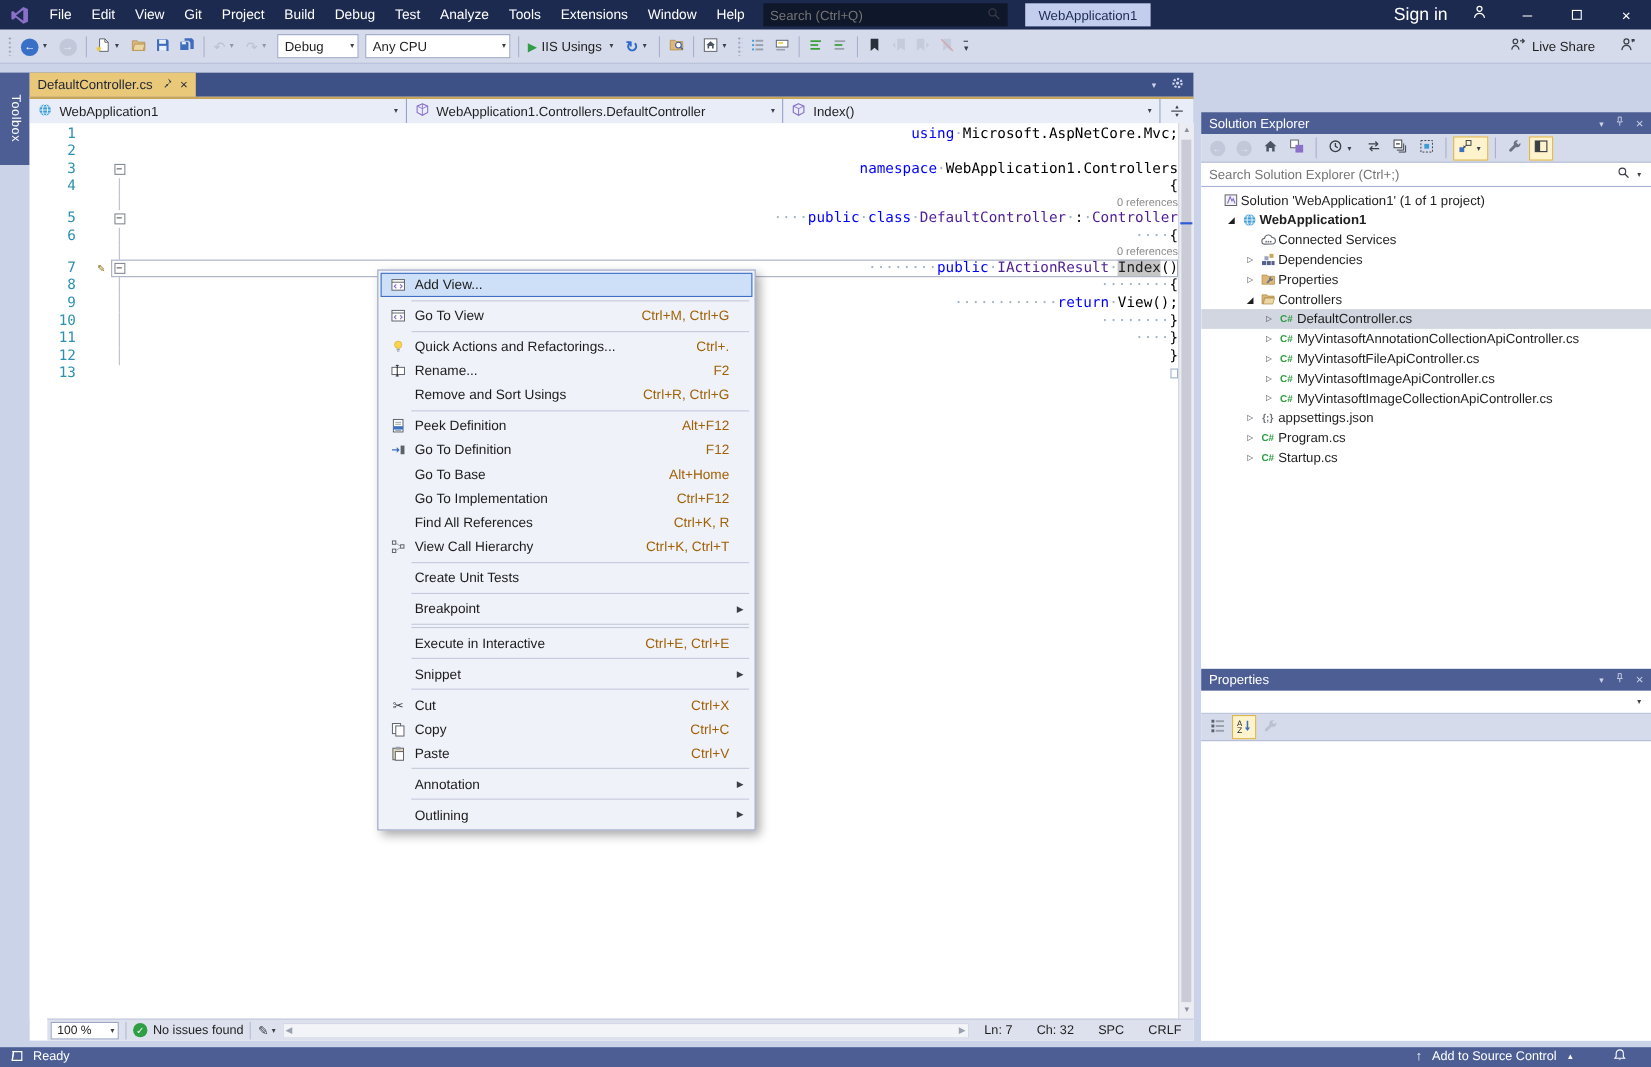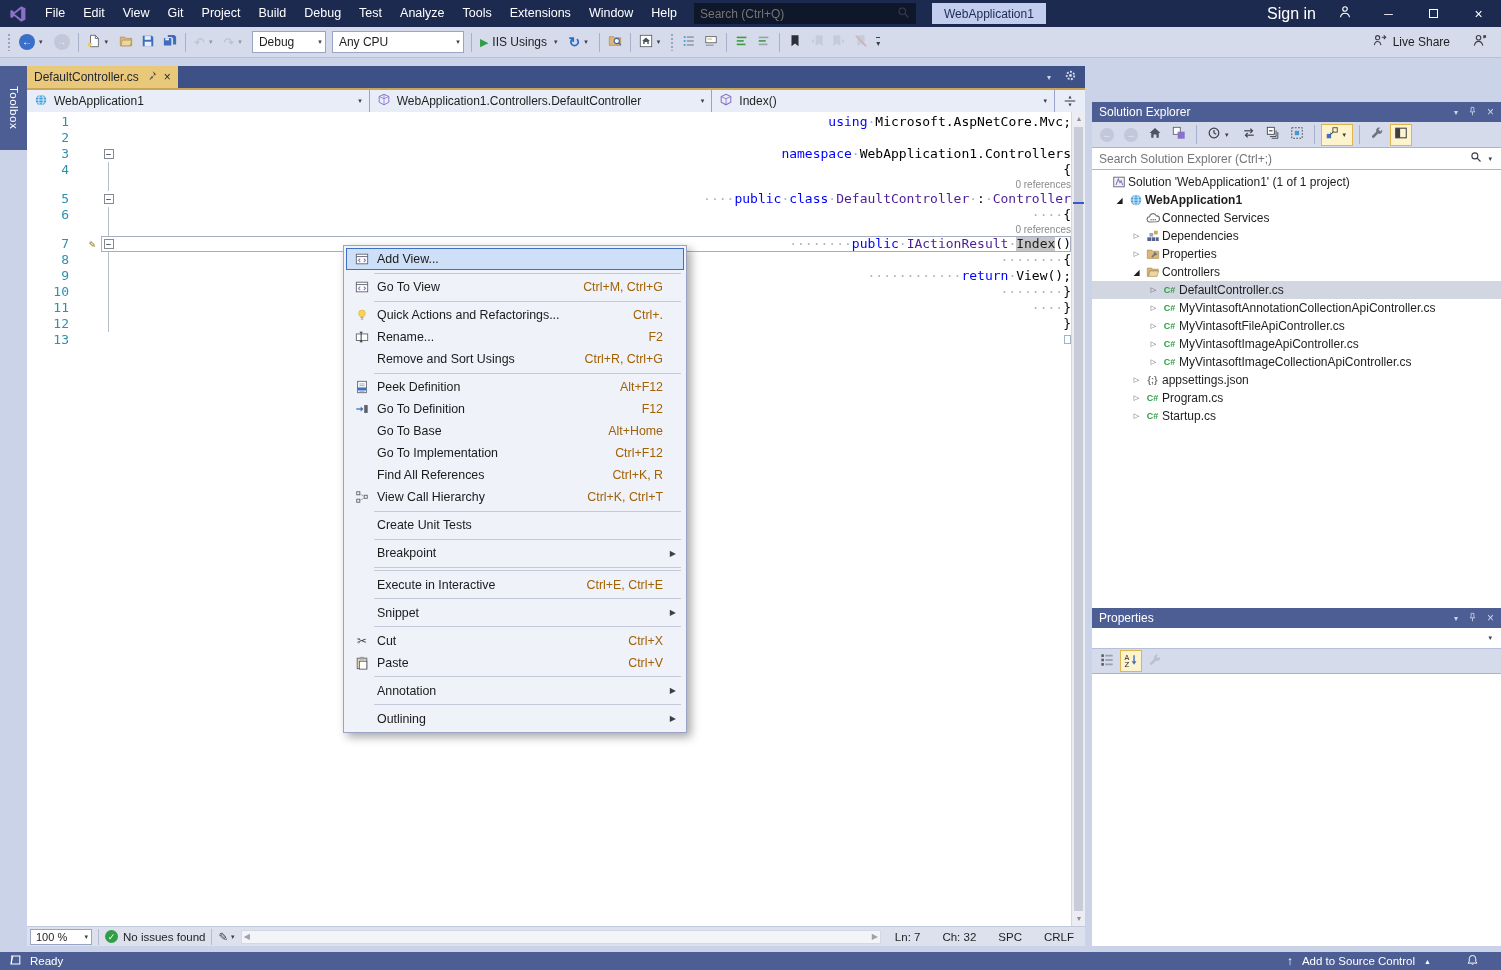--- a/index.html
+++ b/index.html
@@ -70,21 +70,21 @@
   .ws{color:#9fb4c7;}
   .sel{background:#c6c6c6;}
   .eof{display:inline-block;width:7px;height:9px;border:1px solid #9fb4c7;margin-top:3px;}
 
   #vscroll{position:absolute;right:0;top:46px;bottom:20px;width:14px;background:#ecedf2;border-left:1px solid #d4d6e0;}
   #vscroll .arr{width:14px;height:14px;text-align:center;font-size:7px;color:#8a8f9e;line-height:14px;}
   #vthumb{position:absolute;left:2px;right:2px;top:15px;bottom:15px;background:#c9cbd6;}
   #vmark{position:absolute;left:1px;right:1px;top:90px;height:2px;background:#2f5bd7;}
   #vscroll .arrb{position:absolute;bottom:0;}
 
-  #ed-bottom{position:absolute;left:0;bottom:0;right:0;height:20px;background:#dde1ee;border-top:1px solid #c2c9dd;display:flex;align-items:center;font-size:11.5px;padding-left:3px;}
+  #ed-bottom{position:absolute;left:16px;bottom:0;right:0;height:20px;background:#dde1ee;border-top:1px solid #c2c9dd;display:flex;align-items:center;font-size:11.5px;padding-left:3px;}
   #zoom-combo{width:62px;height:16px;background:#fff;border:1px solid #9aa5c6;display:flex;align-items:center;padding-left:5px;font-size:11px;}
   #zoom-combo .cv{flex:1;}
   .ebb-sep{width:1px;height:16px;background:#b4bcd4;margin:0 6px;}
   #issues{display:flex;align-items:center;gap:5px;}
   .chk{display:inline-flex;width:13px;height:13px;border-radius:50%;background:#2f9e44;color:#fff;font-size:9px;align-items:center;justify-content:center;}
   #hscroll{flex:1;height:14px;margin:0 3px;background:#f3f4f8;border:1px solid #d4d8e4;display:flex;align-items:center;justify-content:space-between;font-size:8px;color:#9aa0ae;padding:0 2px;}
   .ebb-stat{padding:0 11px;}
 
   
   #ctx-menu{position:absolute;left:343px;top:245px;width:344px;background:#f0f2fa;border:1px solid #9aa3c4;box-shadow:4px 4px 9px rgba(0,0,0,.35);padding:2px 0;z-index:30;font-size:12.4px;}
@@ -582,20 +582,30 @@
     <div class="menu-row">
       <span class="mi-icon">
         <span class="cutch">✂</span>
       </span>
       <span class="mi-label">Cut</span>
       <span class="mi-shortcut">Ctrl+X</span>
     </div>
     <div class="menu-row">
       <span class="mi-icon">
         <svg width="14" height="14" viewBox="0 0 16 16">
+          <rect x="2" y="2" width="8.5" height="10.5" fill="#fff" stroke="#5b6069"></rect>
+          <rect x="5.5" y="4.5" width="8.5" height="10.5" fill="#fff" stroke="#5b6069"></rect>
+        </svg>
+      </span>
+      <span class="mi-label">Copy</span>
+      <span class="mi-shortcut">Ctrl+C</span>
+    </div>
+    <div class="menu-row">
+      <span class="mi-icon">
+        <svg width="14" height="14" viewBox="0 0 16 16">
           <rect x="2.5" y="2.5" width="11" height="12" fill="#e8d9b8" stroke="#5b6069"></rect>
           <rect x="5.5" y="1" width="5" height="3" fill="#9aa0aa"></rect>
           <rect x="5" y="6" width="8.5" height="9" fill="#fff" stroke="#5b6069"></rect>
         </svg>
       </span>
       <span class="mi-label">Paste</span>
       <span class="mi-shortcut">Ctrl+V</span>
     </div>
     <div class="menu-sep"></div>
     <div class="menu-row">

